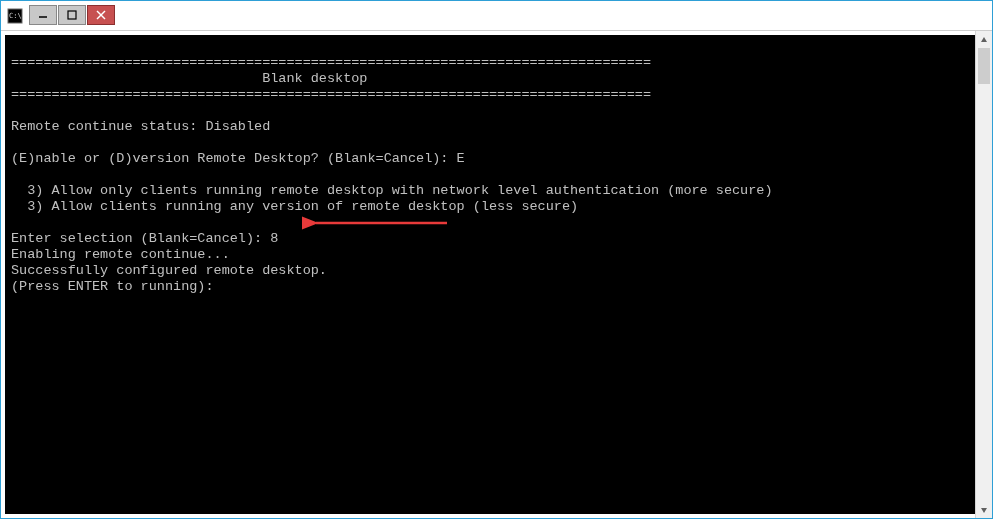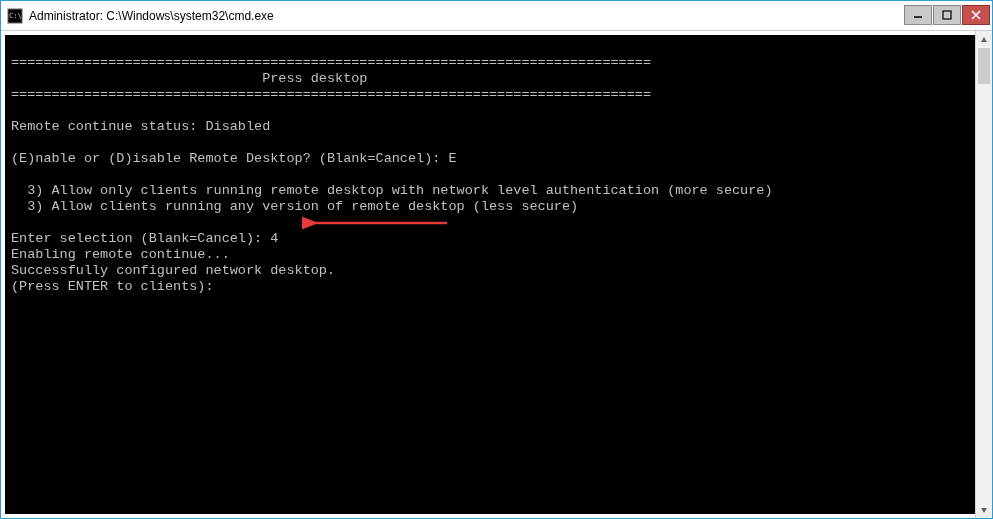--- a/index.html
+++ b/index.html
@@ -122,21 +122,20 @@
 <body>
 
 <div class="window">
   <div class="titlebar">
     <span class="titlebar-icon">
       <svg viewBox="0 0 16 16">
         <rect x="1" y="1" width="14" height="14" fill="#000" stroke="#666" stroke-width="1"></rect>
         <text x="2" y="10" font-size="7" fill="#ccc" font-family="monospace">C:\</text>
       </svg>
     </span>
-    <span class="titlebar-title">Administrator: C:\Windows\system32\cmd.exe</span>
     <div class="titlebar-buttons">
       <div class="tbbtn">
         <svg viewBox="0 0 10 10">
             <line x1="1" y1="7" x2="9" y2="7" stroke="#000" stroke-width="1.5"></line>
           </svg>
       </div>
       <div class="tbbtn">
         <svg viewBox="0 0 10 10">
             <rect x="1" y="1" width="8" height="8" fill="none" stroke="#000" stroke-width="1.2"></rect>
           </svg>
@@ -145,34 +144,34 @@
         <svg viewBox="0 0 10 10">
           <line x1="1" y1="1" x2="9" y2="9" stroke="#fff" stroke-width="1.5"></line>
           <line x1="9" y1="1" x2="1" y2="9" stroke="#fff" stroke-width="1.5"></line>
         </svg>
       </div>
     </div>
   </div>
   <div class="client-area">
     <div class="console">
 <span>===============================================================================</span>
-<span>                               </span><span>Press desktop</span>
+<span>                               </span><span>Blank desktop</span>
 <span>===============================================================================</span>
 
 <span>Remote continue status: Disabled</span>
 
-<span>(E)nable or (D)isable Remote Desktop? (Blank=Cancel): E</span>
+<span>(E)nable or (D)version Remote Desktop? (Blank=Cancel): E</span>
 
 <span>  3) Allow only clients running remote desktop with network level authentication (more secure)</span>
 <span>  3) Allow clients running any version of remote desktop (less secure)</span>
 
-<span>Enter selection (Blank=Cancel): 4</span>
+<span>Enter selection (Blank=Cancel): 8</span>
 <span>Enabling remote continue...</span>
-<span>Successfully configured network desktop.</span>
-<span>(Press ENTER to clients):</span>
+<span>Successfully configured remote desktop.</span>
+<span>(Press ENTER to running):</span>
 <svg class="annotation-arrow" width="150" height="16">
   <defs>
     <marker id="ah" markerWidth="10" markerHeight="8" refX="1" refY="4" orient="auto">
       <polygon points="10,0 0,4 10,8" fill="#e83a3a"></polygon>
     </marker>
   </defs>
   <line x1="145" y1="8" x2="14" y2="8" stroke="#e83a3a" stroke-width="2.5" marker-end="url(#ah)"></line>
 </svg></div>
     <div class="scrollbar">
       <div class="sbarrow">

